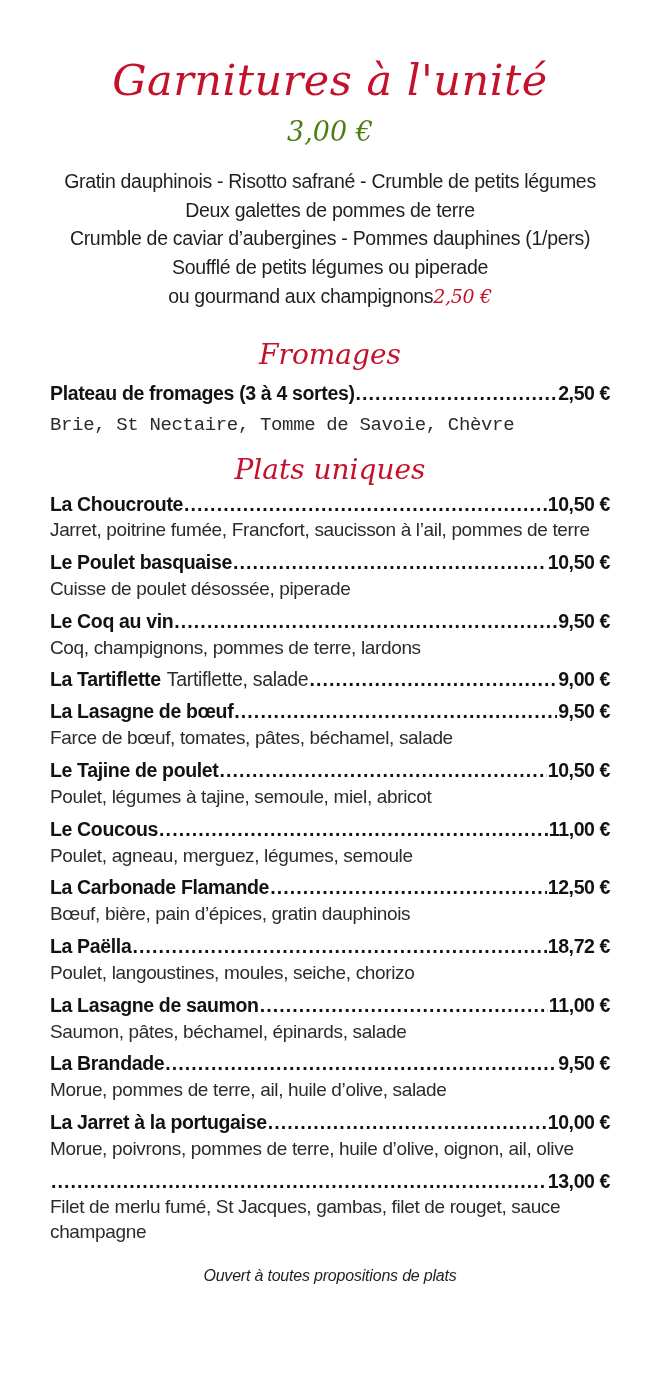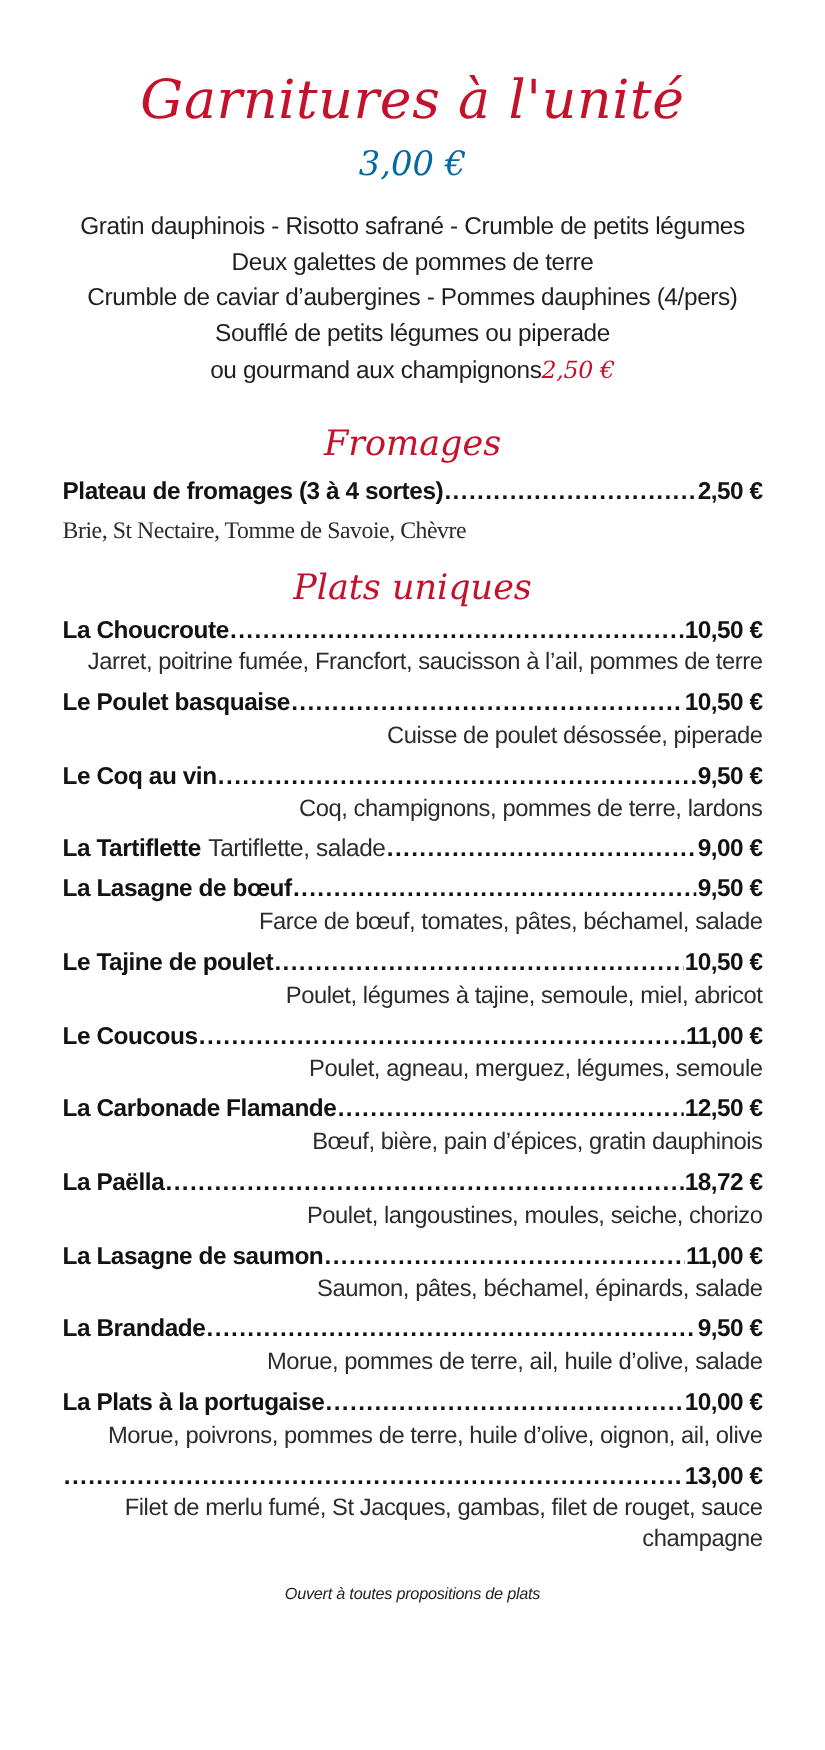--- a/index.html
+++ b/index.html
@@ -34,21 +34,21 @@
     text-align: center;
     letter-spacing: 0.5px;
     line-height: 1;
     padding-top: 46px;
   }
 
   .main-price {
     font-family: "DejaVu Serif", "Liberation Serif", serif;
     font-style: italic;
     font-weight: 400;
-    color: #0369a1;
+    color: #4d7c0f;
     font-size: 27px;
     text-align: center;
     line-height: 1;
     margin-top: 16px;
   }
 
   .section-title {
     font-family: "DejaVu Serif", "Liberation Serif", serif;
     font-style: italic;
     font-weight: 400;
@@ -139,57 +139,56 @@
   }
 
   .dish-desc {
     font-family: "Liberation Sans", sans-serif;
     font-weight: 400;
     font-size: 19px;
     color: #2b2b2b;
     letter-spacing: -0.35px;
     line-height: 1.3;
     margin-top: 2px;
-    text-align: right;
   }
 
   
   .cheese-desc {
-    font-family: Liberation Serif, serif;
+    font-family: Liberation Mono, monospace;
     font-weight: 400;
     font-size: 19px;
     color: #2b2b2b;
     letter-spacing: -0.35px;
     margin-top: 8px;
   }
 
   
   .footer-note {
     font-family: "Liberation Sans", sans-serif;
     font-style: italic;
-    font-size: 13px;
+    font-size: 16px;
     color: #1f1f1f;
     text-align: center;
     letter-spacing: -0.2px;
     margin-top: 22px;
   }
 </style>
 </head>
 <body>
 
 <div class="menu-page">
 
   <h1 class="main-title">Garnitures à l'unité</h1>
 
   <div class="main-price">3,00 €</div>
 
   <div class="intro-block">
     <div class="intro-line">Gratin dauphinois - Risotto safrané - Crumble de petits légumes</div>
     <div class="intro-line">Deux galettes de pommes de terre</div>
-    <div class="intro-line">Crumble de caviar d’aubergines - Pommes dauphines (4/pers)</div>
+    <div class="intro-line">Crumble de caviar d’aubergines - Pommes dauphines (1/pers)</div>
     <div class="intro-line">Soufflé de petits légumes ou piperade</div>
     <div class="intro-line"><span>ou gourmand aux champignons</span><span class="inline-price-red">2,50 €</span></div>
   </div>
 
   <h2 class="section-title fromages">Fromages</h2>
 
   <div class="dish">
     <div class="dish-line">
       <span class="dish-name">Plateau de fromages (3 à 4 sortes)</span>
       <span class="leader">...................................................................................................</span>
@@ -284,21 +283,21 @@
       <div class="dish">
         <div class="dish-line">
           <span class="dish-name">La Brandade</span>
           <span class="leader">...................................................................................................</span>
           <span class="dish-price">9,50 €</span>
         </div>
         <div class="dish-desc">Morue, pommes de terre, ail, huile d’olive, salade</div>
       </div>
       <div class="dish">
         <div class="dish-line">
-          <span class="dish-name">La Plats à la portugaise</span>
+          <span class="dish-name">La Jarret à la portugaise</span>
           <span class="leader">...................................................................................................</span>
           <span class="dish-price">10,00 €</span>
         </div>
         <div class="dish-desc">Morue, poivrons, pommes de terre, huile d’olive, oignon, ail, olive</div>
       </div>
       <div class="dish">
         <div class="dish-line">
           <span class="leader">...................................................................................................</span>
           <span class="dish-price">13,00 €</span>
         </div>

